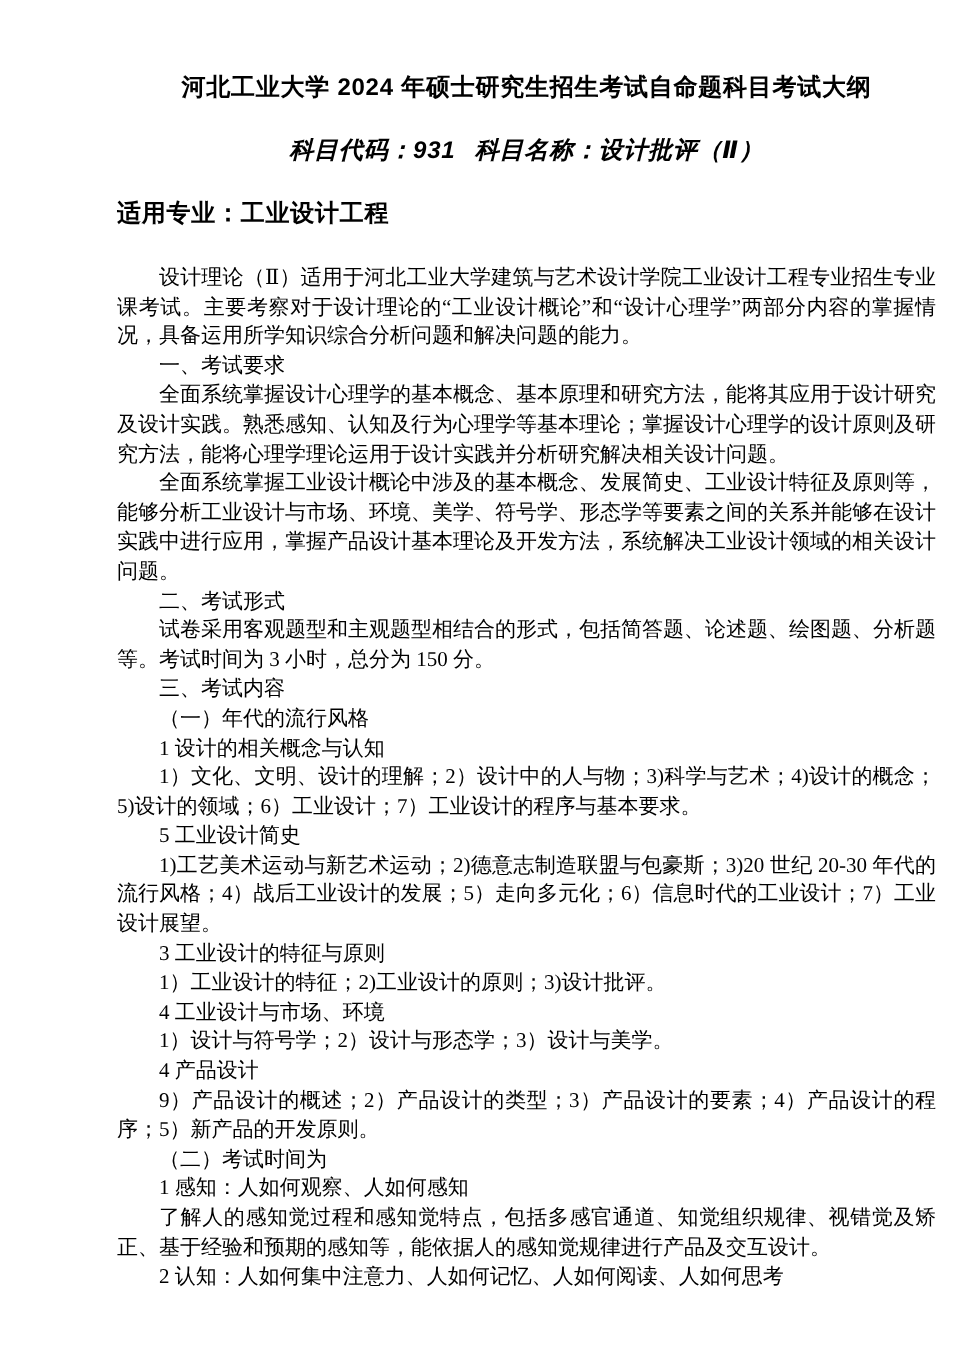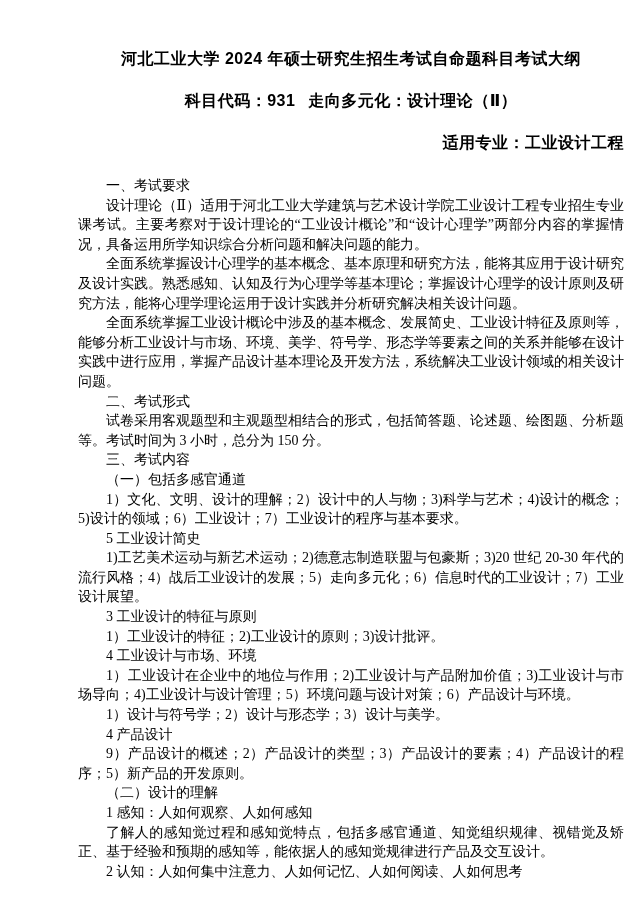--- a/index.html
+++ b/index.html
@@ -31,69 +31,70 @@
   .doc-subline {
     font-family: "Liberation Sans", "DejaVu Sans", sans-serif;
     font-size: 16px;
     font-weight: bold;
     line-height: 22px;
     margin: 0 0 20px 0;
     display: flex;
     justify-content: center;
     gap: 13px;
     letter-spacing: 0.5px;
+    font-style: italic;
   }
   .doc-major {
     font-family: "Liberation Sans", "DejaVu Sans", sans-serif;
     font-size: 16px;
     font-weight: bold;
     line-height: 22px;
-    text-align: right;
+    text-align: left;
     margin: 0 0 22px 0;
     letter-spacing: 0.5px;
   }
   .doc-body .para {
     font-size: 14px;
     line-height: 19.6px;
     margin: 0;
     text-align: justify;
     text-indent: 2em;
     word-break: break-all;
   }
 </style>
 </head>
 <body>
 
 <div class="page">
   <h1 class="doc-title">河北工业大学 2024 年硕士研究生招生考试自命题科目考试大纲</h1>
 
   <div class="doc-subline">
     <span>科目代码：931</span>
-    <span>走向多元化：设计理论（Ⅱ）</span>
+    <span>科目名称：设计批评（Ⅱ）</span>
   </div>
 
   <div class="doc-major">适用专业：工业设计工程</div>
 
   <div class="doc-body">
+      <p class="para">设计理论（Ⅱ）适用于河北工业大学建筑与艺术设计学院工业设计工程专业招生专业课考试。主要考察对于设计理论的“工业设计概论”和“设计心理学”两部分内容的掌握情况，具备运用所学知识综合分析问题和解决问题的能力。</p>
       <p class="para">一、考试要求</p>
-      <p class="para">设计理论（Ⅱ）适用于河北工业大学建筑与艺术设计学院工业设计工程专业招生专业课考试。主要考察对于设计理论的“工业设计概论”和“设计心理学”两部分内容的掌握情况，具备运用所学知识综合分析问题和解决问题的能力。</p>
       <p class="para">全面系统掌握设计心理学的基本概念、基本原理和研究方法，能将其应用于设计研究及设计实践。熟悉感知、认知及行为心理学等基本理论；掌握设计心理学的设计原则及研究方法，能将心理学理论运用于设计实践并分析研究解决相关设计问题。</p>
       <p class="para">全面系统掌握工业设计概论中涉及的基本概念、发展简史、工业设计特征及原则等，能够分析工业设计与市场、环境、美学、符号学、形态学等要素之间的关系并能够在设计实践中进行应用，掌握产品设计基本理论及开发方法，系统解决工业设计领域的相关设计问题。</p>
       <p class="para">二、考试形式</p>
       <p class="para">试卷采用客观题型和主观题型相结合的形式，包括简答题、论述题、绘图题、分析题等。考试时间为 3 小时，总分为 150 分。</p>
       <p class="para">三、考试内容</p>
-      <p class="para">（一）包括多感官通道</p>
+      <p class="para">（一）年代的流行风格</p>
+      <p class="para">1 设计的相关概念与认知</p>
       <p class="para">1）文化、文明、设计的理解；2）设计中的人与物；3)科学与艺术；4)设计的概念；5)设计的领域；6）工业设计；7）工业设计的程序与基本要求。</p>
       <p class="para">5 工业设计简史</p>
       <p class="para">1)工艺美术运动与新艺术运动；2)德意志制造联盟与包豪斯；3)20 世纪 20-30 年代的流行风格；4）战后工业设计的发展；5）走向多元化；6）信息时代的工业设计；7）工业设计展望。</p>
       <p class="para">3 工业设计的特征与原则</p>
       <p class="para">1）工业设计的特征；2)工业设计的原则；3)设计批评。</p>
       <p class="para">4 工业设计与市场、环境</p>
-      <p class="para">1）工业设计在企业中的地位与作用；2)工业设计与产品附加价值；3)工业设计与市场导向；4)工业设计与设计管理；5）环境问题与设计对策；6）产品设计与环境。</p>
       <p class="para">1）设计与符号学；2）设计与形态学；3）设计与美学。</p>
       <p class="para">4 产品设计</p>
       <p class="para">9）产品设计的概述；2）产品设计的类型；3）产品设计的要素；4）产品设计的程序；5）新产品的开发原则。</p>
-      <p class="para">（二）设计的理解</p>
+      <p class="para">（二）考试时间为</p>
       <p class="para">1 感知：人如何观察、人如何感知</p>
       <p class="para">了解人的感知觉过程和感知觉特点，包括多感官通道、知觉组织规律、视错觉及矫正、基于经验和预期的感知等，能依据人的感知觉规律进行产品及交互设计。</p>
       <p class="para">2 认知：人如何集中注意力、人如何记忆、人如何阅读、人如何思考</p>
     </div>
 </div>
 
 </body></html>

